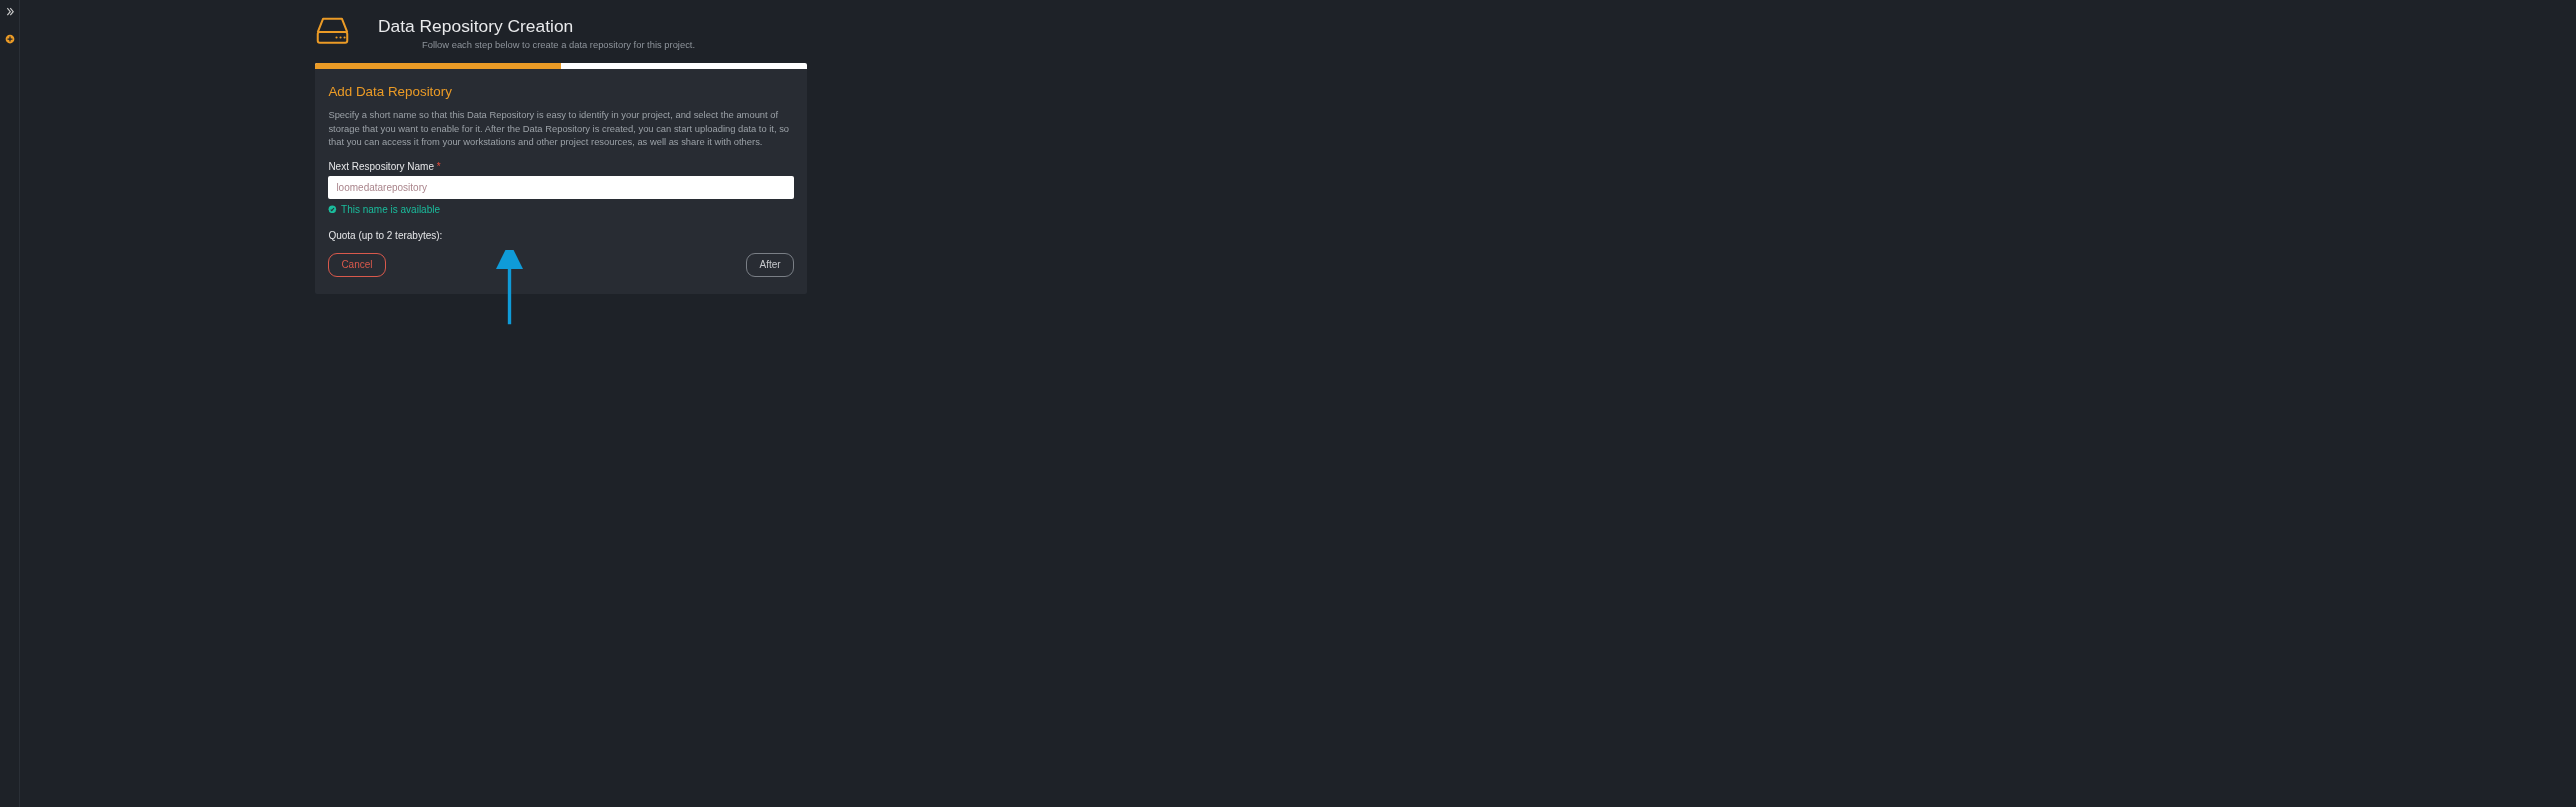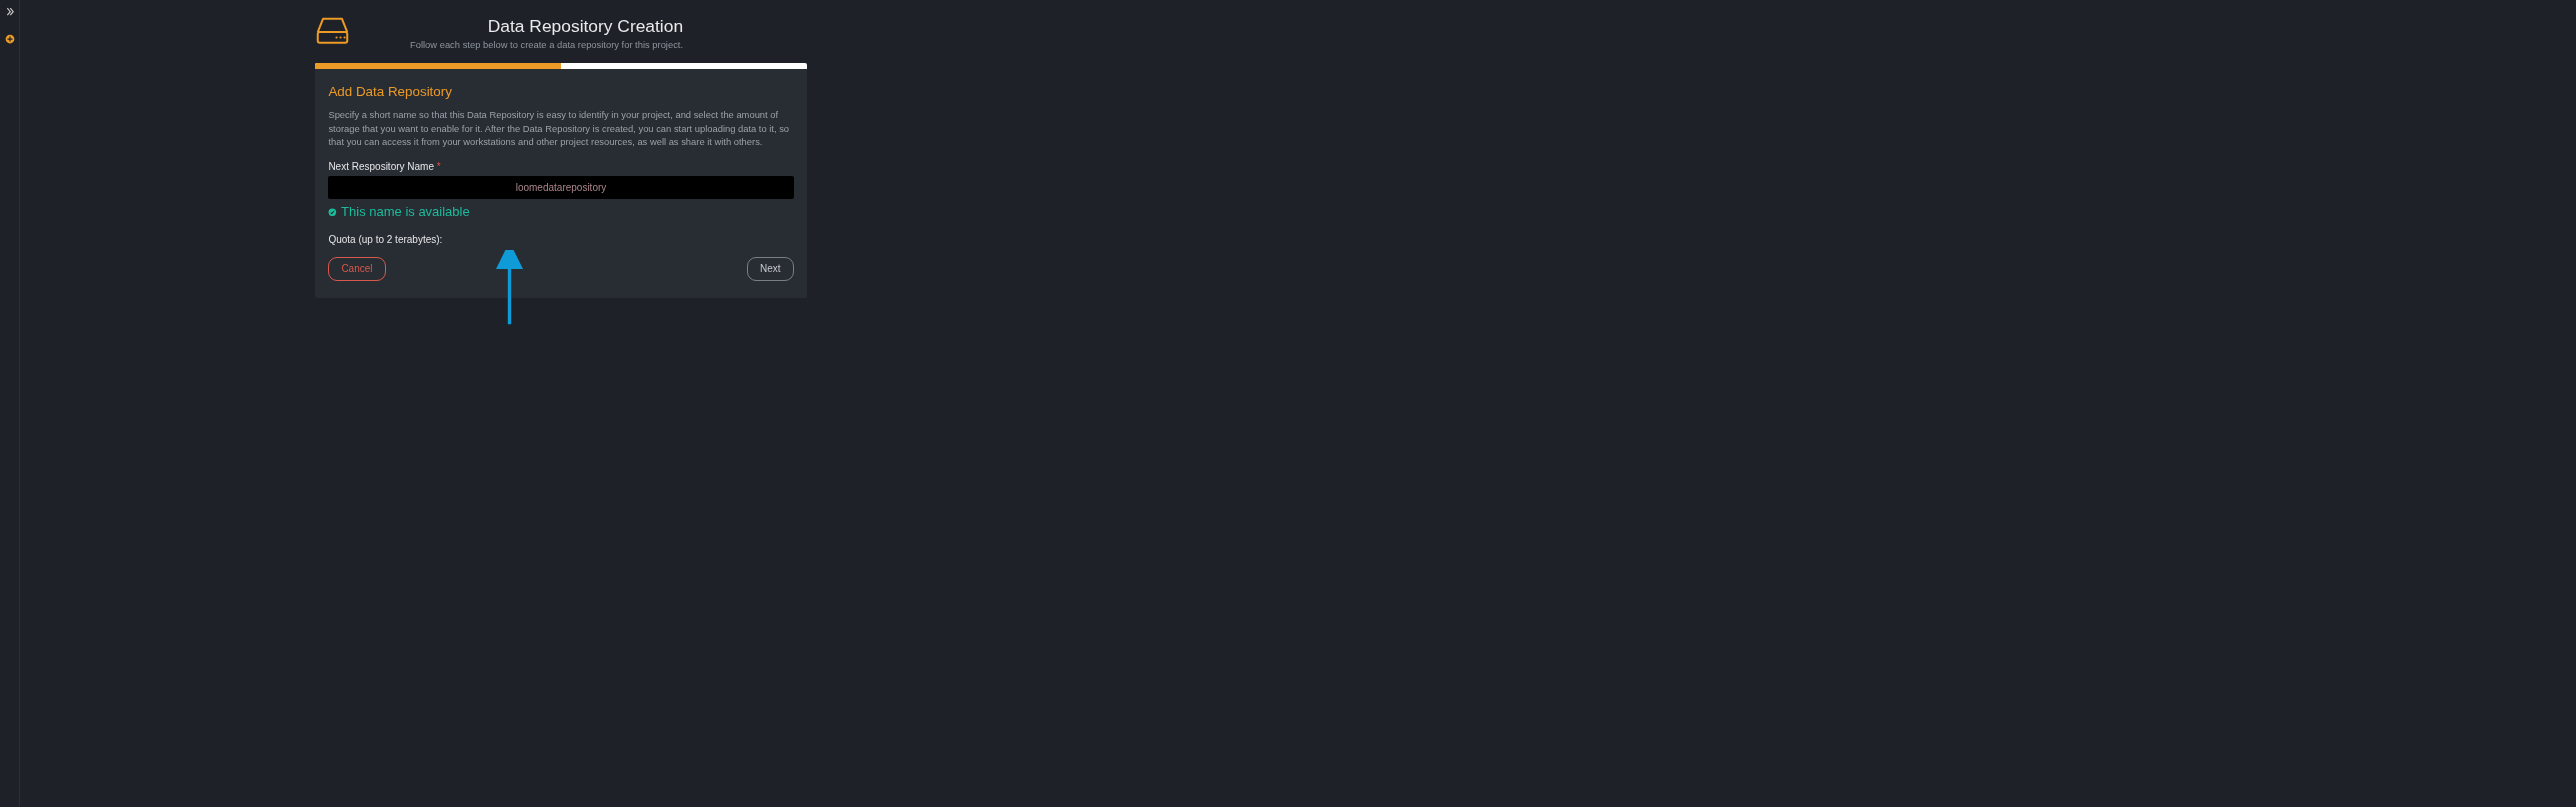--- a/index.html
+++ b/index.html
@@ -30,24 +30,23 @@
 
   .main {
     flex: 1;
     padding: 16px 27px;
     position: relative;
   }
 
   .page-header {
     display: flex;
     align-items: flex-start;
-    gap: 16px;
+    gap: 28px;
     margin-left: 268px;
     margin-bottom: 13.4px;
-    text-align: right;
   }
   .hdd-icon { color: #eb9b26; }
   .page-title {
     font-size: 17.4px;
     font-weight: 400;
     color: #e9eaec;
     line-height: 1.25;
   }
   .page-sub {
     font-size: 9.4px;
@@ -94,38 +93,37 @@
   .field-label {
     color: #e5e6e8;
     font-size: 10px;
     margin-bottom: 4px;
   }
   .req { color: #e74c3c; }
 
   .text-input {
     width: 100%;
     height: 23px;
-    background: #000000;
+    background: #ffffff;
     border: none;
     border-radius: 2px;
     padding: 0 8px;
     color: #aa858c;
     font-size: 10px;
     font-family: inherit;
     outline: none;
-    text-align: center;
   }
 
   .avail-row {
     display: flex;
     align-items: center;
     gap: 4px;
     margin-top: 5.4px;
     color: #1abc9c;
-    font-size: 13px;
+    font-size: 10px;
   }
   .avail-row svg { color: #1abc9c; }
 
   .quota-label {
     color: #e5e6e8;
     font-size: 10px;
     margin-top: 14.8px;
     margin-bottom: 12px;
   }
 
@@ -263,21 +261,21 @@
           </svg>
         </span>
         <span>This name is available</span>
       </div>
 
       <div class="quota-label">Quota (up to 2 terabytes):</div>
 
 
       <div class="footer-row">
         <button class="btn btn-cancel">Cancel</button>
-        <button class="btn btn-next">Next</button>
+        <button class="btn btn-next">After</button>
       </div>
     </div>
   </div>
 
   <svg class="arrow-annot" width="27" height="81" style="left:476px; top:250px;" viewBox="0 0 40 120">
     <defs>
       <marker id="ah" markerWidth="8" markerHeight="8" refX="4" refY="4" orient="auto">
         <path d="M0 0 L8 4 L0 8 z" fill="#0f9bd8"></path>
       </marker>
     </defs>

